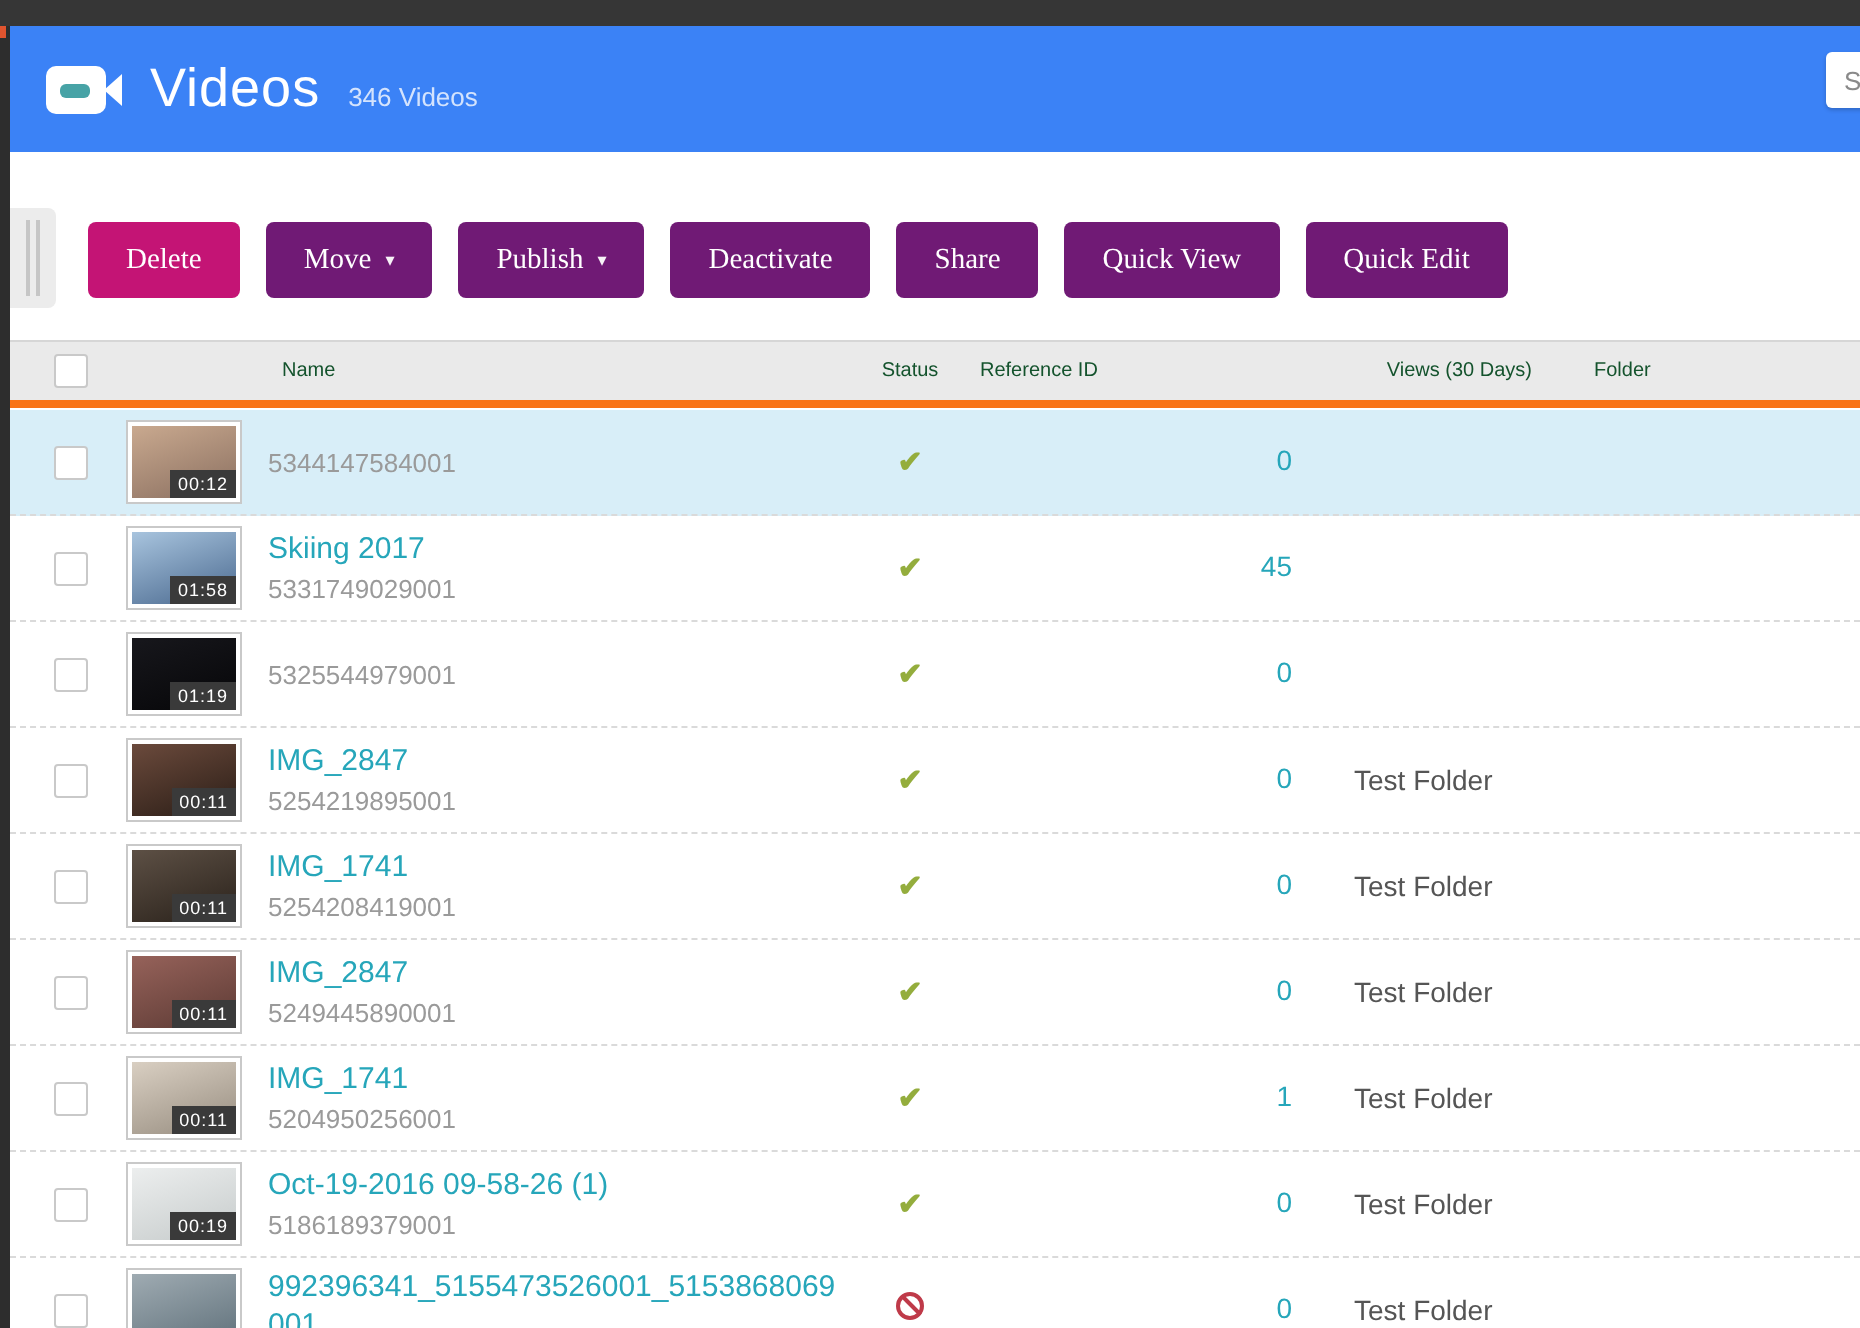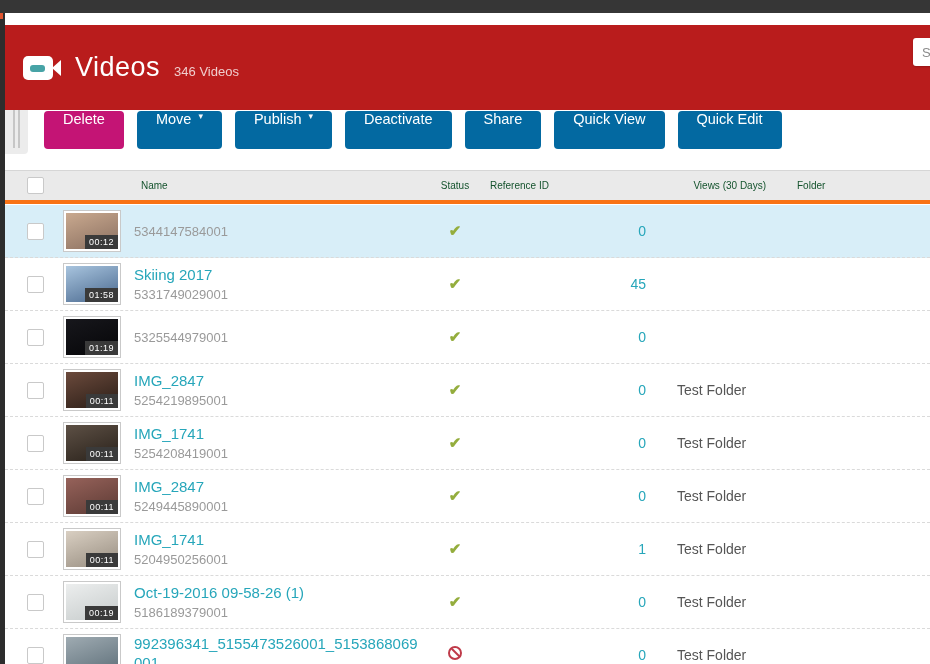--- a/index.html
+++ b/index.html
@@ -5,21 +5,21 @@
   * { margin:0; padding:0; box-sizing:border-box; }
   html,body { width:930px; height:664px; overflow:hidden; background:#fff;
               font-family:"Liberation Sans", sans-serif; position:relative; }
 
   
   .top-bar { position:absolute; top:0; left:0; width:930px; height:13px; background:#363636; z-index:6; }
   .left-strip { position:absolute; top:13px; left:0; width:5px; height:651px; background:#2d2d2d; z-index:6; }
   .left-strip .red-dot { position:absolute; top:0; left:0; width:3px; height:6px; background:#e0542f; }
 
   
-  .app-header { position:absolute; top:25px; left:5px; width:925px; height:85px; background:#b91c1c; z-index:2; }
+  .app-header { position:absolute; top:13px; left:5px; width:925px; height:63px; background:#3b82f6; z-index:2; }
   .header-inner { display:flex; align-items:center; height:100%; padding-left:18px; }
   .cam-icon { position:relative; width:38px; height:24px; margin-right:14px; flex:0 0 auto; }
   .cam-body { position:absolute; left:0; top:0; width:30px; height:24px; background:#fff; border-radius:5px; }
   .cam-slot { position:absolute; left:7px; top:9px; width:15px; height:7px; background:#47a3a6; border-radius:3px; }
   .cam-lens { position:absolute; right:0; top:4px; width:0; height:0;
               border-top:8px solid transparent; border-bottom:8px solid transparent; border-right:9px solid #fff; }
   .app-title { color:#fff; font-size:27px; font-weight:400; letter-spacing:.5px; }
   .app-count { color:rgba(255,255,255,.78); font-size:13px; margin-left:14px; position:relative; top:4px; }
   .search-input { position:absolute; top:13px; left:908px; width:170px; height:28px; border:none; border-radius:3px;
                   background:#fff; padding:0 9px; font-size:13px; color:#666; outline:none;
@@ -28,22 +28,22 @@
 
   
   .toolbar { position:absolute; top:98px; left:5px; width:925px; height:72px; background:#fff; }
   .grip-handle { position:absolute; left:0; top:6px; width:23px; height:50px; background:#ececec;
                  border-radius:0 4px 4px 0; }
   .grip-handle::before, .grip-handle::after { content:""; position:absolute; top:6px; width:2px; height:38px; background:#c6c6c6; }
   .grip-handle::before { left:8px; }
   .grip-handle::after { left:13px; }
   .toolbar-buttons { position:absolute; left:39px; top:13px; display:flex; gap:13px; }
   .btn { height:38px; padding:0 19px; border:none; border-radius:4px; color:#fff; font-size:14.5px;
-         font-family:Liberation Sans, sans-serif; cursor:pointer; display:flex; }
-  .btn-teal { background:#0369a1; }
+         font-family:Liberation Serif, serif; cursor:pointer; display:flex; align-items:center; }
+  .btn-teal { background:#701a75; }
   .btn-danger { background:#c41475; }
   .btn .caret { font-size:9px; margin-left:7px; opacity:.95; }
 
   
   .grid-cols { display:grid; grid-template-columns:57px 72px 1fr 50px 170px 120px 160px; }
   .table-header { position:absolute; top:170px; left:5px; width:925px; height:34px; background:#eaeaea;
                   border-top:1px solid #d6d6d6; border-bottom:4px solid #f97316; align-items:center;
                   color:#14532d; font-size:10px; }
   .th-name { padding-left:7px; }
   .th-status { text-align:center; }

